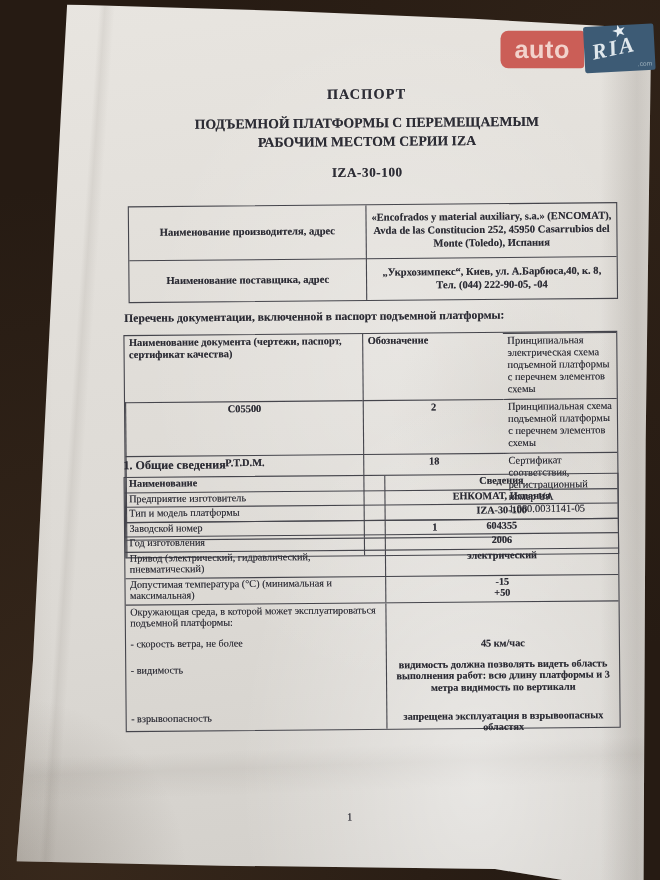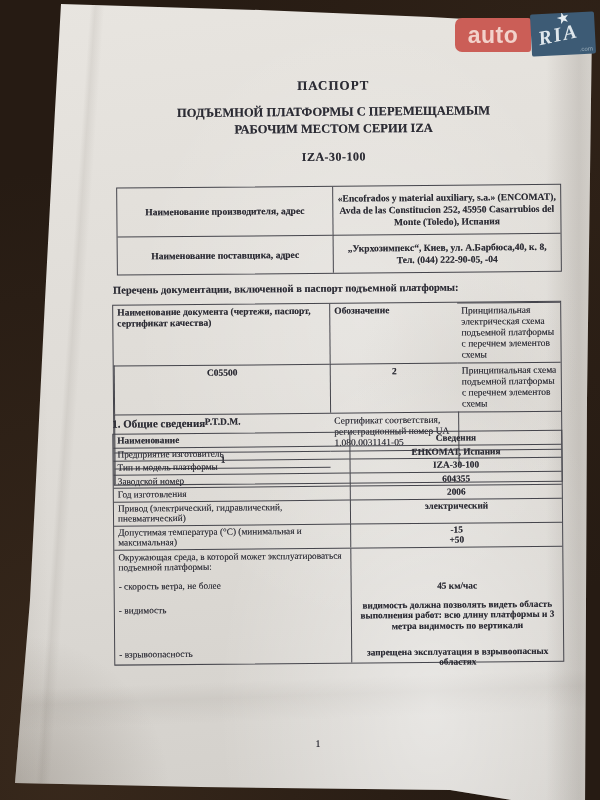--- a/index.html
+++ b/index.html
@@ -24,21 +24,21 @@
       linear-gradient(to right, rgba(140,132,122,0.30) 0px, rgba(140,132,122,0.10) 22px, transparent 48px),
       linear-gradient(to right, transparent 91%, rgba(115,108,100,0.22) 96.5%, rgba(170,164,156,0.18) 100%),
       radial-gradient(circle at 2% 99%, rgba(95,84,72,0.30), transparent 16%),
       radial-gradient(ellipse at 72% 88%, rgba(255,255,255,0.45), transparent 35%),
       radial-gradient(ellipse at 60% 40%, rgba(255,255,255,0.25), transparent 45%),
       linear-gradient(94deg, transparent 13.8%, rgba(125,118,110,0.12) 14.6%, transparent 16%),
       linear-gradient(178deg, transparent 84%, rgba(120,112,104,0.10) 86%, transparent 89%),
       radial-gradient(circle at 78% 48%, rgba(205,201,195,0.5), transparent 18%);
   }
   
-  .logo{position:absolute;top:13px;left:455px;display:flex;align-items:flex-start;}
+  .logo{position:absolute;top:23px;left:455px;display:flex;align-items:flex-start;}
   .logo-auto{
     width:76px;height:34px;margin-top:5px;background:#cb5e57;border-radius:7px 3px 3px 7px;
     display:flex;align-items:center;justify-content:center;
     font-family:"Liberation Sans","DejaVu Sans",sans-serif;
     font-weight:bold;font-size:23px;color:#f2d2cb;letter-spacing:0.5px;
   }
   .logo-ria{
     width:64px;height:42px;background:#3d5b75;transform:rotate(-3deg);
     position:relative;border-radius:2px;overflow:hidden;
   }
@@ -117,20 +117,21 @@
   <div class="t2 bdr">
     <div class="c b">Наименование документа (чертежи, паспорт, сертификат качества)</div>
     <div class="c b bl">Обозначение</div>
 
     <div class="c bt">Принципиальная электрическая схема подъемной платформы с перечнем элементов схемы</div>
     <div class="c bt bl val">C05500</div>
     <div class="c bt bl val">2</div>
 
     <div class="c bt">Принципиальная схема подъемной платформы  с перечнем элементов схемы</div>
     <div class="c bt bl val">P.T.D.M.</div>
+    <div class="c bt bl val">18</div>
 
     <div class="c bt">Сертификат соответствия, регистрационный номер UA 1.080.0031141-05</div>
     <div class="c bt bl val"></div>
     <div class="c bt bl val">1</div>
 
     <div class="c bt empty"></div>
     <div class="c bt bl empty"></div>
     <div class="c bt bl empty"></div>
   </div>
 

